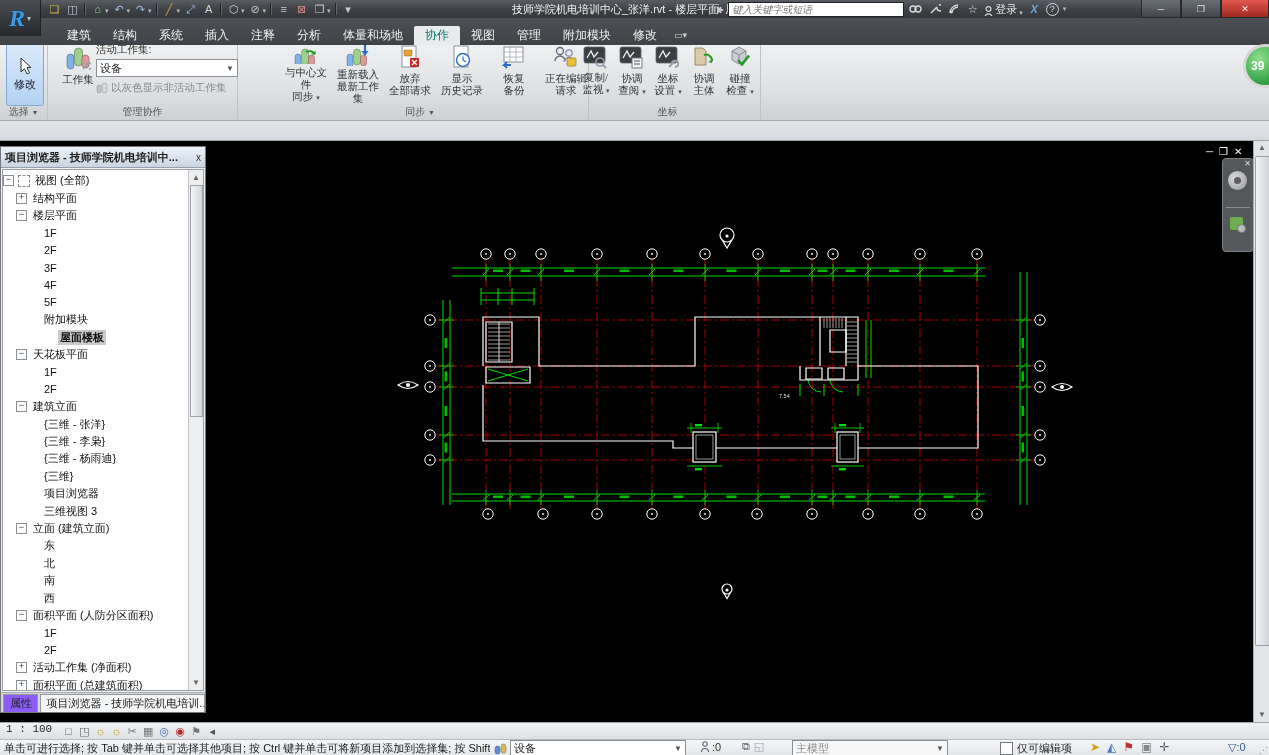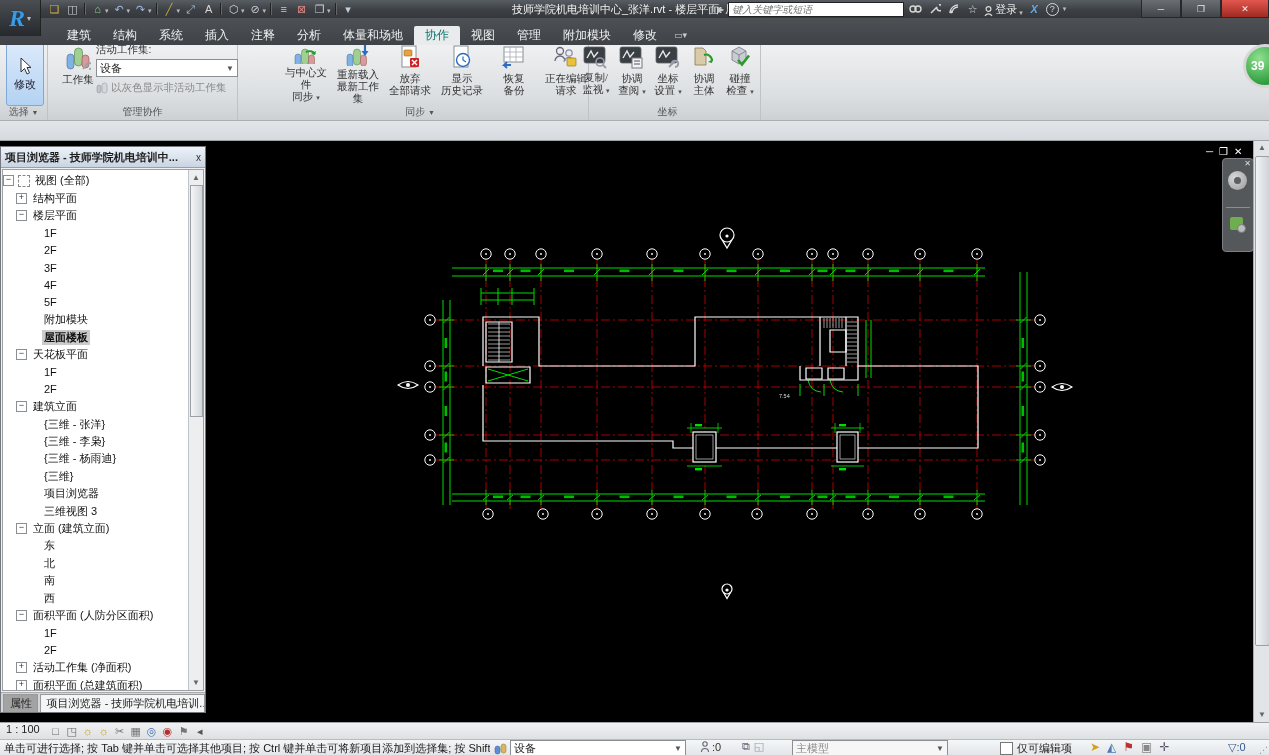--- a/index.html
+++ b/index.html
@@ -77,30 +77,30 @@
   #browser-title{height:20px;background:linear-gradient(#eef3fa,#c9d4e2);border-bottom:1px solid #98a0aa;
     display:flex;align-items:center;justify-content:space-between;padding:0 4px;font-size:11px;font-weight:bold;color:#1c1c1c;}
   #browser-title .bx{font-weight:normal;color:#333;font-size:10px;}
   #tree-wrap{position:relative;flex:1;background:#fff;border:1px solid #9aa0a6;margin:1px;overflow:hidden;}
   #tree{position:absolute;left:0;top:2px;right:14px;}
   .trow{height:17.4px;display:flex;align-items:center;font-size:11px;color:#111;white-space:nowrap;}
   .texp{width:9px;height:9px;border:1px solid #8a8f94;background:#fff;color:#333;font-size:9px;line-height:7px;
     text-align:center;margin-right:4px;flex:none;box-sizing:content-box;}
   .tspacer{width:13px;flex:none;}
   .tlabel{padding:0 2px;}
-  .trow.sel .tlabel{background:#cbcbcb;font-weight:bold;}
+  .trow.sel .tlabel{background:#cbcbcb;font-weight:bold;margin-left:16px;}
   .ico-views{width:10px;height:10px;border:1px dashed #888;margin-right:3px;flex:none;}
   #tree-scroll{position:absolute;right:0;top:0;bottom:0;width:14px;background:#eceef0;border-left:1px solid #c0c4c8;}
   #tree-thumb{position:absolute;left:1px;top:15px;width:11px;height:230px;background:linear-gradient(90deg,#f4f6f8,#d2d6da);border:1px solid #9aa0a6;}
   #browser-tabs{height:19px;display:flex;align-items:flex-end;background:#d3d7db;border-top:1px solid #aaa;padding-left:2px;gap:2px;}
-  .btab{height:17px;line-height:17px;font-size:11px;padding:0 6px;background:#a3a3a3;border:1px solid #999;border-bottom:none;color:#222;white-space:nowrap;overflow:hidden;}
+  .btab{height:17px;line-height:17px;font-size:11px;padding:0 6px;background:#8b5cf6;border:1px solid #999;border-bottom:none;color:#222;white-space:nowrap;overflow:hidden;}
   .btab.active{background:#f4f5f6;}
   
   #vcbar{position:absolute;left:0;top:722px;width:1269px;height:17px;background:linear-gradient(#eff1f3,#dde0e3);border-top:1px solid #9fa3a7;z-index:30;display:flex;align-items:center;}
-  #vc-scale{font-size:11px;color:#222;margin:0 8px 6px 6px;white-space:nowrap;}
+  #vc-scale{font-size:11px;color:#222;margin:0 8px 6px 6px;white-space:nowrap;font-family:Liberation Mono, monospace;}
   .vc-ic{width:16px;text-align:center;font-size:11px;color:#666;}
   #hscroll{position:absolute;left:270px;top:723px;width:983px;height:15px;background:#e4e7ea;z-index:29;}
   #hthumb{position:absolute;left:465px;top:1px;width:38px;height:12px;background:linear-gradient(#f4f6f8,#cfd3d7);border:1px solid #9aa0a6;border-radius:2px;}
   .harrow{position:absolute;top:1px;color:#555;font-size:9px;}
   
   #statusbar{position:absolute;left:0;top:739px;width:1269px;height:16px;background:linear-gradient(#f4f6f8,#e2e5e8);
     border-top:1px solid #b8bcc0;z-index:31;font-size:11px;color:#1a1a1a;}
   #status-hint{position:absolute;left:4px;top:1px;white-space:nowrap;width:486px;overflow:hidden;}
   #st-ws{position:absolute;left:494px;top:0px;display:flex;align-items:center;gap:2px;}
   .combo{height:14px;border:1px solid #8a8f94;background:#fff;display:flex;align-items:center;justify-content:space-between;padding:0 3px;font-size:11px;}

